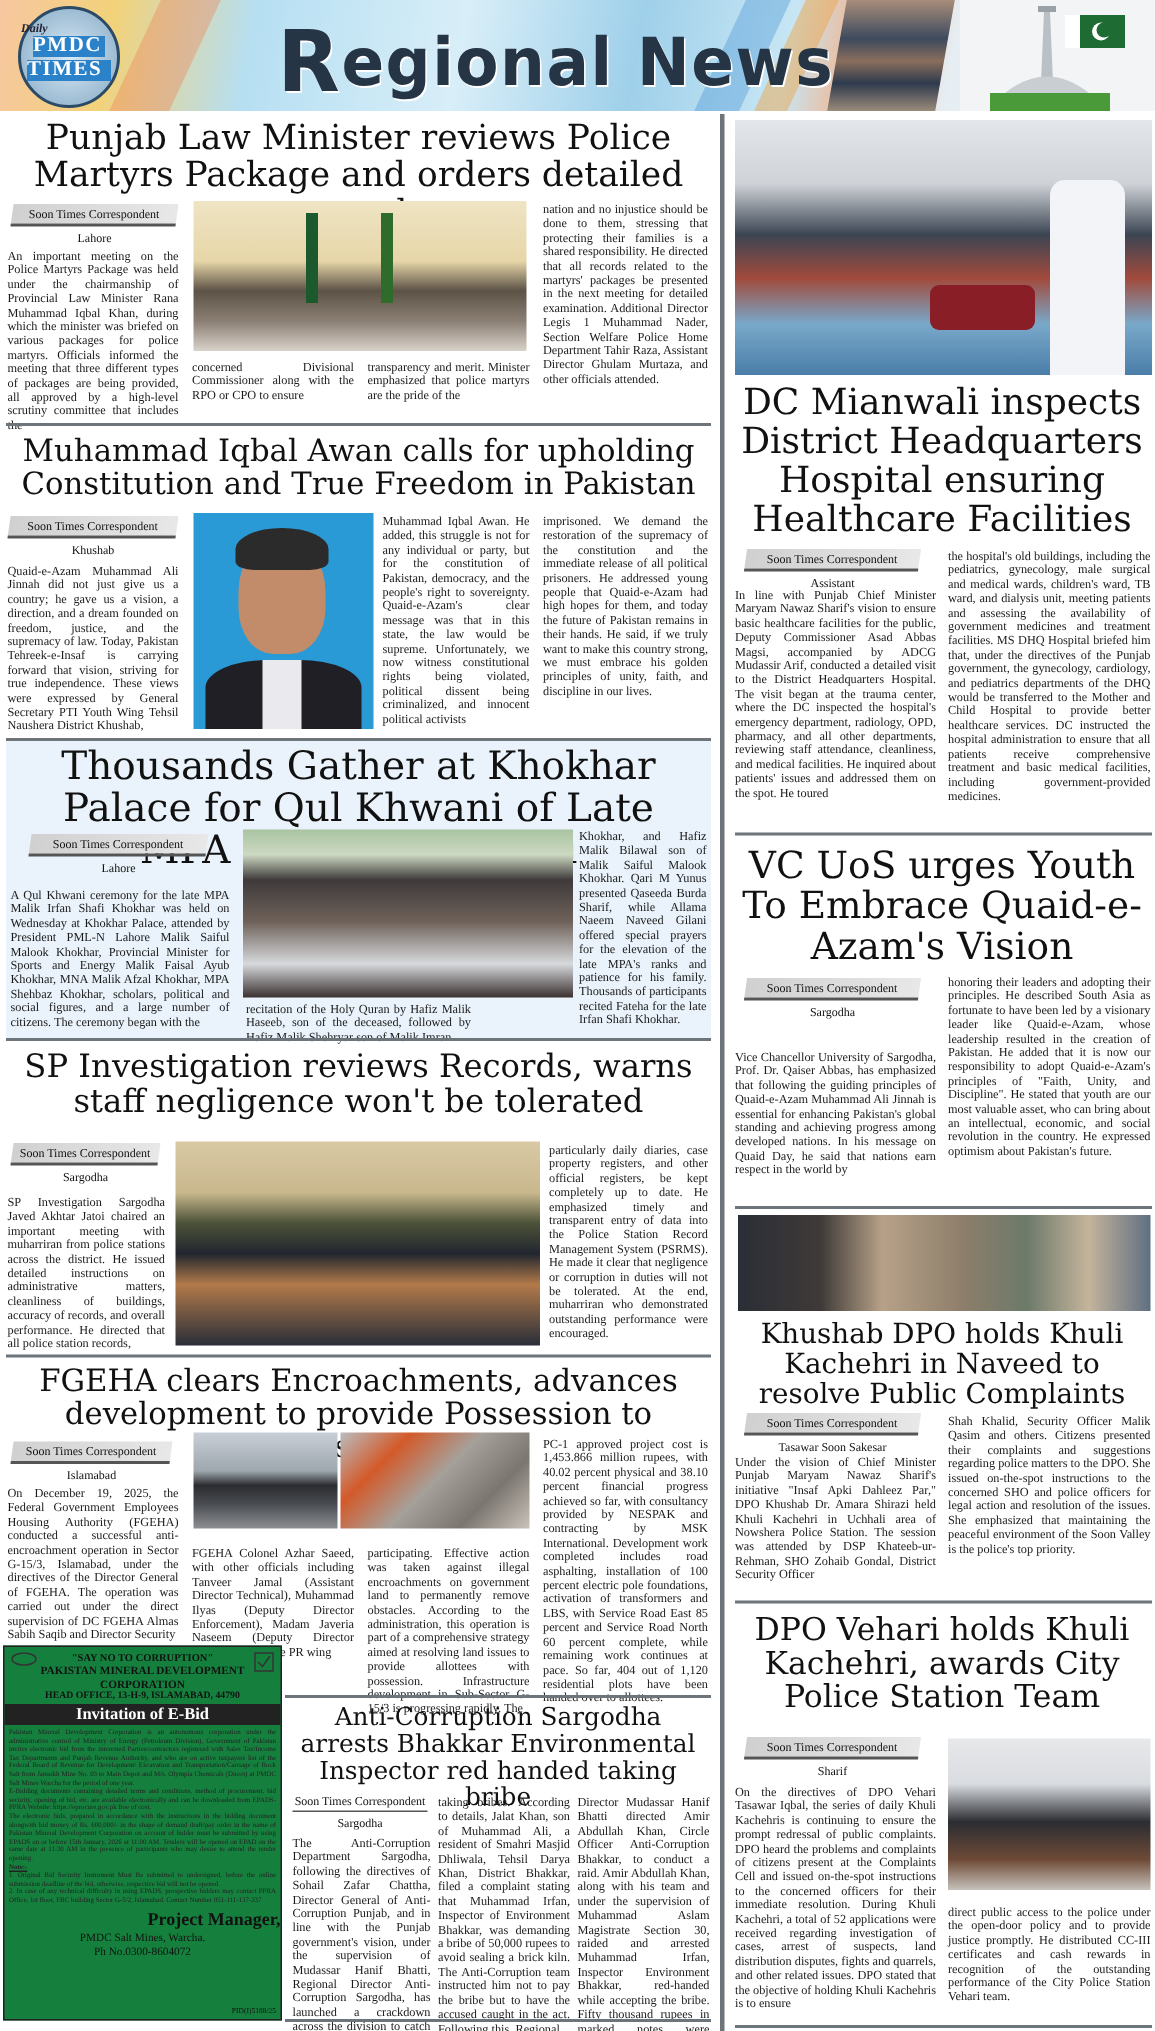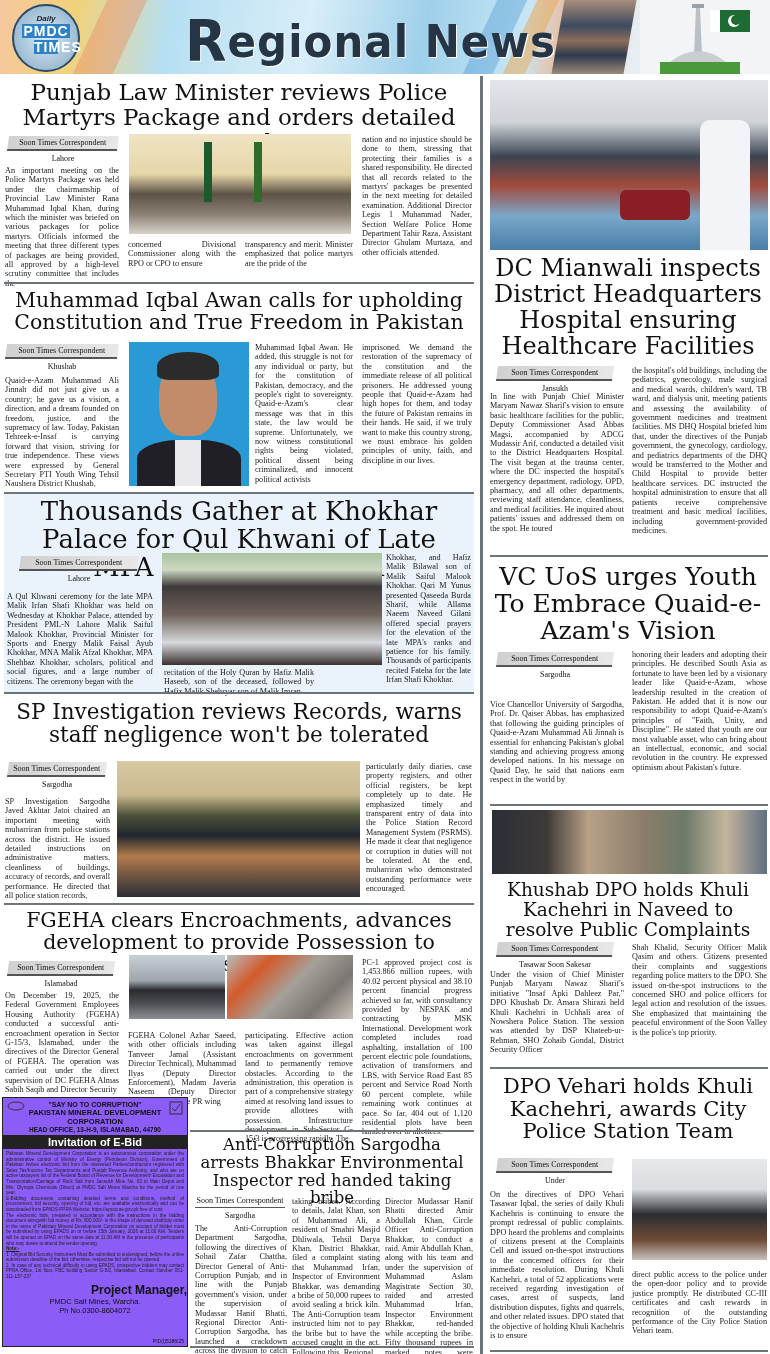--- a/index.html
+++ b/index.html
@@ -1,36 +1,36 @@
 <!DOCTYPE html>
 <html><head>
 <meta charset="utf-8">
 <style>
 *{box-sizing:border-box;margin:0;padding:0}
 body{width:770px;height:1354px;background:#fff;font-family:"Liberation Serif",serif;color:#111;position:relative;overflow:hidden}
 .abs{position:absolute}
 .masthead{left:0;top:0;width:770px;height:74px;background:linear-gradient(100deg,#f7c7a0 0%,#f2d27a 10%,#b6dff2 22%,#d8eef8 40%,#9fd0ea 55%,#c7e6f4 68%,#f4b28a 74%,#e6eef3 82%,#f5f7f8 100%);overflow:hidden}
 .mast-stripe{position:absolute;top:0;height:74px;transform:skewX(-25deg)}
-.logo{left:12px;top:4px;width:68px;height:68px;border-radius:50%;background:radial-gradient(circle,#d9eaf5 0%,#9dbcd3 70%,#5b7d99 100%);border:2px solid #2b4a66;text-align:center;font-family:Liberation Sans, sans-serif;font-weight:bold}
+.logo{left:12px;top:4px;width:68px;height:68px;border-radius:50%;background:radial-gradient(circle,#d9eaf5 0%,#9dbcd3 70%,#5b7d99 100%);border:2px solid #2b4a66;text-align:left;font-family:Liberation Serif, serif;font-weight:bold}
 .logo .daily{font-size:8px;font-style:italic;color:#223;margin-top:8px;display:block}
 .logo .soon{font-size:14px;color:#fff;background:#2c82c9;display:block;margin:1px 8px 0;line-height:14px;letter-spacing:1px}
-.logo .times{font-size:14px;color:#fff;background:#2c82c9;display:block;margin:2px 20px 0;line-height:14px;letter-spacing:1px}
+.logo .times{font-size:14px;color:#fff;background:#2c82c9;display:block;margin:2px 4px 0;line-height:14px;letter-spacing:1px}
 .mast-title{left:185px;top:10px;font-family:"DejaVu Sans",sans-serif;font-weight:900;font-size:42px;color:#263545;letter-spacing:1px;transform:scaleY(1.05);text-shadow:1px 1px 0 #fff}
 .mast-title .cap{font-size:54px;vertical-align:-4px}
 .photo-strip{left:558px;top:0;width:72px;height:74px;background:linear-gradient(180deg,#a88d7a 0%,#3d4a5e 35%,#8a6e5c 55%,#2e3a4d 75%,#9a8a7a 100%);transform:skewX(-10deg)}
 .minar{left:640px;top:0;width:130px;height:74px}
 .headline{font-family:"DejaVu Serif",serif;text-align:center;color:#111;line-height:1.08}
 .corr{font-family:"Liberation Serif",serif;font-size:8px;text-align:center;background:linear-gradient(90deg,#d0d0d0,#e8e8e8);border-bottom:2px solid #555;padding:2px 0;transform:skewX(-8deg)}
 .corr span{display:inline-block;transform:skewX(8deg)}
 .dateline{font-size:8px;text-align:center;margin-top:3px}
 .body{font-size:8.2px;line-height:9.4px;text-align:justify;color:#1a1a1a}
 .rule{height:2px;background:#6d747a}
 .photo{background:#888;overflow:hidden}
 .vrule{background:#6d747a;width:2px}
-.ad{border:1.5px solid #222;background:#8b5cf6;font-family:Liberation Sans, sans-serif}
+.ad{border:1.5px solid #222;background:#15803d;font-family:Liberation Serif, serif}
 .ad .say{font-size:7px;font-weight:bold;text-align:center;margin-top:3px}
 .ad .org{font-size:7.5px;font-weight:bold;text-align:center}
 .ad .head{font-size:6.5px;font-weight:bold;text-align:center}
 .ad .inv{background:#222;color:#fff;font-weight:bold;font-size:11px;text-align:center;margin:2px 0;padding:1px 0}
 .ad .txt{font-size:4.6px;line-height:5.6px;text-align:justify;padding:0 3px;color:#222}
 .ad .pm{font-size:12px;font-weight:bold;text-align:right;margin-top:3px}
 .ad .pm2{font-size:7.5px;text-align:center}
 </style>
 </head>
 <body>
@@ -161,21 +161,21 @@
 
 <div class="abs vrule" style="left:480px;top:76px;height:1278px;width:3px"></div>
 
 <div class="abs photo" style="left:490px;top:80px;width:278px;height:170px;background:linear-gradient(180deg,#e3e6ea 0%,#cfd3d8 25%,#3b4552 45%,#a14a3c 62%,#79a8c9 80%,#4a7ea8 100%)">
   <div style="position:absolute;left:130px;top:110px;width:70px;height:30px;background:#8a1e26;border-radius:6px"></div>
   <div style="position:absolute;left:210px;top:40px;width:50px;height:130px;background:#f3f4f7;border-radius:10px 10px 0 0"></div>
 </div>
 <div class="abs headline" style="left:488px;top:256px;width:280px;font-size:24px">DC Mianwali inspects District Headquarters Hospital ensuring Healthcare Facilities</div>
 <div class="abs" style="left:497px;top:366px;width:116px">
   <div class="corr"><span>Soon Times Correspondent</span></div>
-  <div class="dateline">Jansukh</div>
+  <div class="dateline">Assistant</div>
 </div>
 <div class="abs body" style="left:490px;top:392px;width:134px">In line with Punjab Chief Minister Maryam Nawaz Sharif's vision to ensure basic healthcare facilities for the public, Deputy Commissioner Asad Abbas Magsi, accompanied by ADCG Mudassir Arif, conducted a detailed visit to the District Headquarters Hospital. The visit began at the trauma center, where the DC inspected the hospital's emergency department, radiology, OPD, pharmacy, and all other departments, reviewing staff attendance, cleanliness, and medical facilities. He inquired about patients' issues and addressed them on the spot. He toured</div>
 <div class="abs body" style="left:632px;top:366px;width:135px">the hospital's old buildings, including the pediatrics, gynecology, male surgical and medical wards, children's ward, TB ward, and dialysis unit, meeting patients and assessing the availability of government medicines and treatment facilities. MS DHQ Hospital briefed him that, under the directives of the Punjab government, the gynecology, cardiology, and pediatrics departments of the DHQ would be transferred to the Mother and Child Hospital to provide better healthcare services. DC instructed the hospital administration to ensure that all patients receive comprehensive treatment and basic medical facilities, including government-provided medicines.</div>
 <div class="abs rule" style="left:490px;top:555px;width:278px"></div>
 
 <div class="abs headline" style="left:488px;top:563px;width:280px;font-size:25px">VC UoS urges Youth To Embrace Quaid-e-Azam's Vision</div>
 <div class="abs" style="left:497px;top:652px;width:116px">
   <div class="corr"><span>Soon Times Correspondent</span></div>
   <div class="dateline">Sargodha</div>
 </div>
@@ -189,18 +189,18 @@
   <div class="corr"><span>Soon Times Correspondent</span></div>
   <div class="dateline">Tasawar Soon Sakesar</div>
 </div>
 <div class="abs body" style="left:490px;top:970px;width:134px">Under the vision of Chief Minister Punjab Maryam Nawaz Sharif's initiative "Insaf Apki Dahleez Par," DPO Khushab Dr. Amara Shirazi held Khuli Kachehri in Uchhali area of Nowshera Police Station. The session was attended by DSP Khateeb-ur-Rehman, SHO Zohaib Gondal, District Security Officer</div>
 <div class="abs body" style="left:632px;top:943px;width:135px">Shah Khalid, Security Officer Malik Qasim and others. Citizens presented their complaints and suggestions regarding police matters to the DPO. She issued on-the-spot instructions to the concerned SHO and police officers for legal action and resolution of the issues. She emphasized that maintaining the peaceful environment of the Soon Valley is the police's top priority.</div>
 <div class="abs rule" style="left:490px;top:1067px;width:278px"></div>
 
 <div class="abs headline" style="left:488px;top:1075px;width:280px;font-size:21px">DPO Vehari holds Khuli Kachehri, awards City Police Station Team</div>
 <div class="abs" style="left:497px;top:1158px;width:116px">
   <div class="corr"><span>Soon Times Correspondent</span></div>
-  <div class="dateline">Under</div>
+  <div class="dateline">Sharif</div>
 </div>
 <div class="abs body" style="left:490px;top:1190px;width:134px">On the directives of DPO Vehari Tasawar Iqbal, the series of daily Khuli Kachehris is continuing to ensure the prompt redressal of public complaints. DPO heard the problems and complaints of citizens present at the Complaints Cell and issued on-the-spot instructions to the concerned officers for their immediate resolution. During Khuli Kachehri, a total of 52 applications were received regarding investigation of cases, arrest of suspects, land distribution disputes, fights and quarrels, and other related issues. DPO stated that the objective of holding Khuli Kachehris is to ensure</div>
 <div class="abs photo" style="left:632px;top:1159px;width:135px;height:101px;background:linear-gradient(180deg,#e7e8ea 0%,#d9dce0 30%,#2b2d33 55%,#6e4a36 80%,#c6c2bc 100%)"></div>
 <div class="abs body" style="left:632px;top:1270px;width:135px">direct public access to the police under the open-door policy and to provide justice promptly. He distributed CC-III certificates and cash rewards in recognition of the outstanding performance of the City Police Station Vehari team.</div>
 <div class="abs rule" style="left:490px;top:1350px;width:278px"></div>
 
 </body></html>

